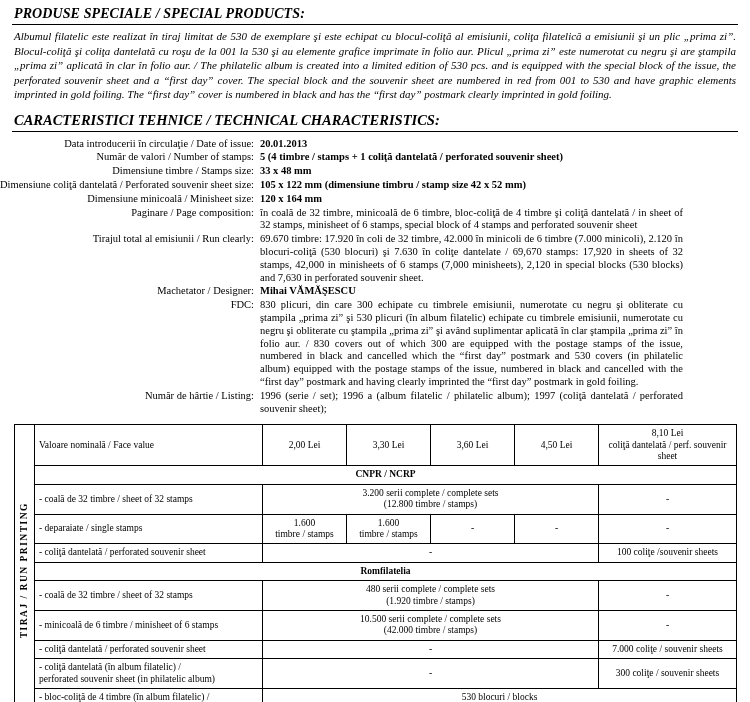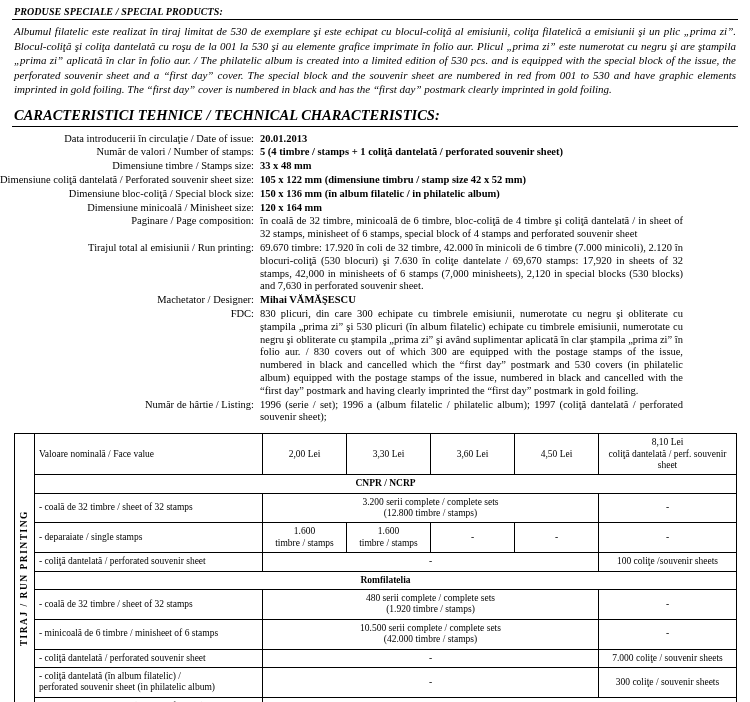--- a/index.html
+++ b/index.html
@@ -15,21 +15,21 @@
     overflow: hidden;
   }
   .page {
     position: relative;
     width: 750px;
     height: 702px;
     padding: 0;
     box-sizing: border-box;
   }
   .section-heading {
-    font-size: 10px;
+    font-size: 14px;
     font-weight: bold;
     font-style: italic;
     margin: 6px 0 0 14px;
     letter-spacing: 0.1px;
   }
   .rule {
     border: none;
     border-top: 1.6px solid #000;
     margin: 2px 12px 0 12px;
   }
@@ -134,33 +134,29 @@
       </tr>
       <tr>
         <td class="label">Dimensiune timbre / Stamps size:</td>
         <td class="value bold">33 x 48 mm</td>
       </tr>
       <tr>
         <td class="label">Dimensiune coliţă dantelată / Perforated souvenir sheet size:</td>
         <td class="value bold">105 x 122 mm (dimensiune timbru / stamp size 42 x 52 mm)</td>
       </tr>
       <tr>
-        <td class="label">Dimensiune bloc-coliţă / Special block size:</td>
-        <td class="value bold">150 x 136 mm (în album filatelic / in philatelic album)</td>
-      </tr>
-      <tr>
         <td class="label">Dimensiune minicoală / Minisheet size:</td>
         <td class="value bold">120 x 164 mm</td>
       </tr>
       <tr>
         <td class="label">Paginare / Page composition:</td>
         <td class="value">în coală de 32 timbre, minicoală de 6 timbre, bloc-coliţă de 4 timbre şi coliţă dantelată / in sheet of 32 stamps, minisheet of 6 stamps, special block of 4 stamps and perforated souvenir sheet</td>
       </tr>
       <tr>
-        <td class="label">Tirajul total al emisiunii / Run printing:</td>
+        <td class="label">Tirajul total al emisiunii / Run clearly:</td>
         <td class="value">69.670 timbre: 17.920 în coli de 32 timbre, 42.000 în minicoli de 6 timbre (7.000 minicoli), 2.120 în blocuri-coliţă (530 blocuri) şi 7.630 în coliţe dantelate / 69,670 stamps: 17,920 in sheets of 32 stamps, 42,000 in minisheets of 6 stamps (7,000 minisheets), 2,120 in special blocks (530 blocks) and 7,630 in perforated souvenir sheet.</td>
       </tr>
       <tr>
         <td class="label">Machetator / Designer:</td>
         <td class="value bold">Mihai VĂMĂŞESCU</td>
       </tr>
       <tr>
         <td class="label">FDC:</td>
         <td class="value">830 plicuri, din care 300 echipate cu timbrele emisiunii, numerotate cu negru şi obliterate cu ştampila „prima zi” şi 530 plicuri (în album filatelic) echipate cu timbrele emisiunii, numerotate cu negru şi obliterate cu ştampila „prima zi” şi având suplimentar aplicată în clar ştampila „prima zi” în folio aur. / 830 covers out of which 300 are equipped with the postage stamps of the issue, numbered in black and cancelled which the “first day” postmark and 530 covers (in philatelic album) equipped with the postage stamps of the issue, numbered in black and cancelled with the “first day” postmark and having clearly imprinted the “first day” postmark in gold foiling.</td>
       </tr>

